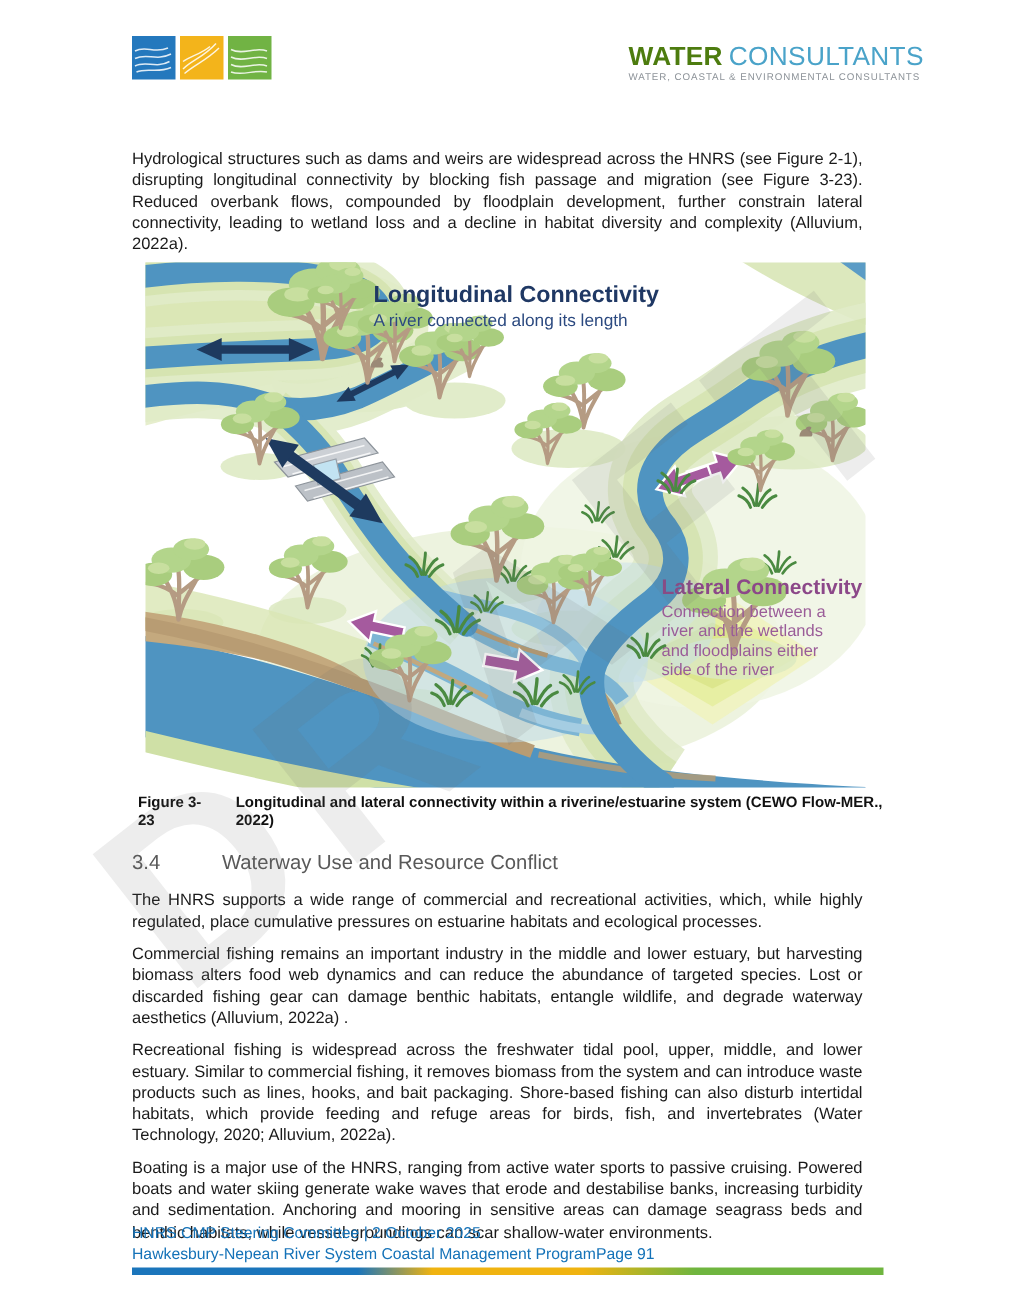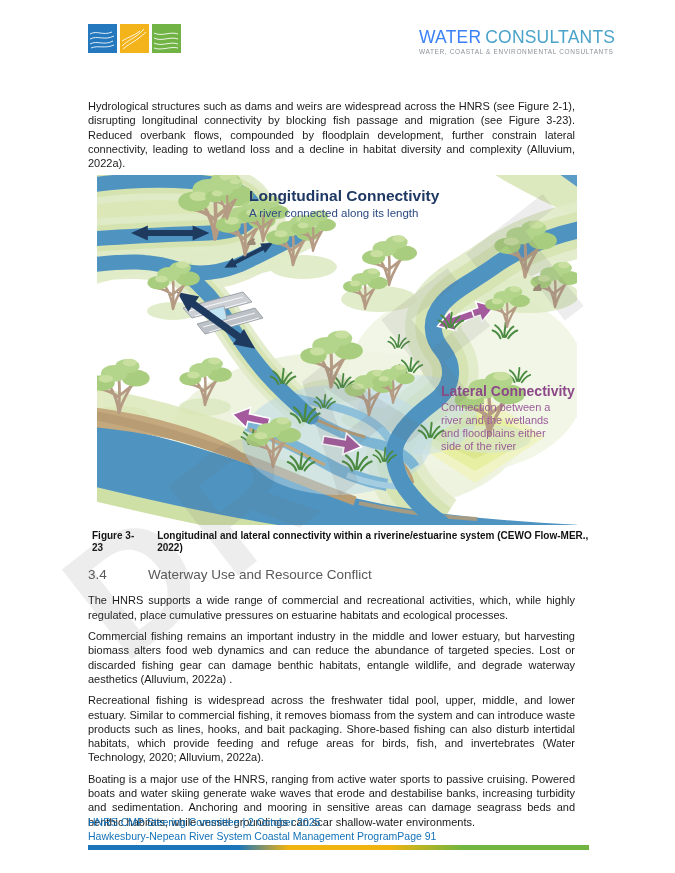--- a/index.html
+++ b/index.html
@@ -6,21 +6,21 @@
   .page{position:relative;width:675px;height:873px;background:#fff;overflow:hidden;
         font-family:"Liberation Sans",sans-serif;color:#1a1a1a;}
 
   
   .logos{position:absolute;left:88px;top:24px;display:flex;gap:3px;}
   .sq{width:29px;height:29px;position:relative;}
   .sq svg{position:absolute;left:0;top:0;}
   .sq-blue{background:#2478bd;} .sq-yellow{background:#f3b41b;} .sq-green{background:#71b344;}
   .brand{position:absolute;top:28px;left:419px;width:180px;}
   .brand-line{font-size:17.5px;line-height:18px;white-space:nowrap;letter-spacing:.2px;}
-  .brand-w1{font-weight:normal;color:#3b82f6;}
+  .brand-w1{font-weight:bold;color:#4d7c0f;}
   .brand-w2{color:#4aa3c9;margin-left:4px;}
   .brand-tagline{font-size:6.5px;color:#8d9399;letter-spacing:.62px;margin-top:2px;white-space:nowrap;}
 
   
   .column{position:absolute;left:88px;top:99px;width:501px;}
   .column p{margin:0 14px 7px 0;font-size:11px;line-height:14.3px;text-align:justify;}
   .column p.first{margin-bottom:5px;}
   .figwrap{position:relative;width:480px;height:350px;margin:0 0 5px 9px;}
   .figwrap svg{display:block;}
   .caption{display:flex;gap:15px;font-size:10px;font-weight:bold;color:#111;margin:0 0 13px 4px;line-height:12px;}

